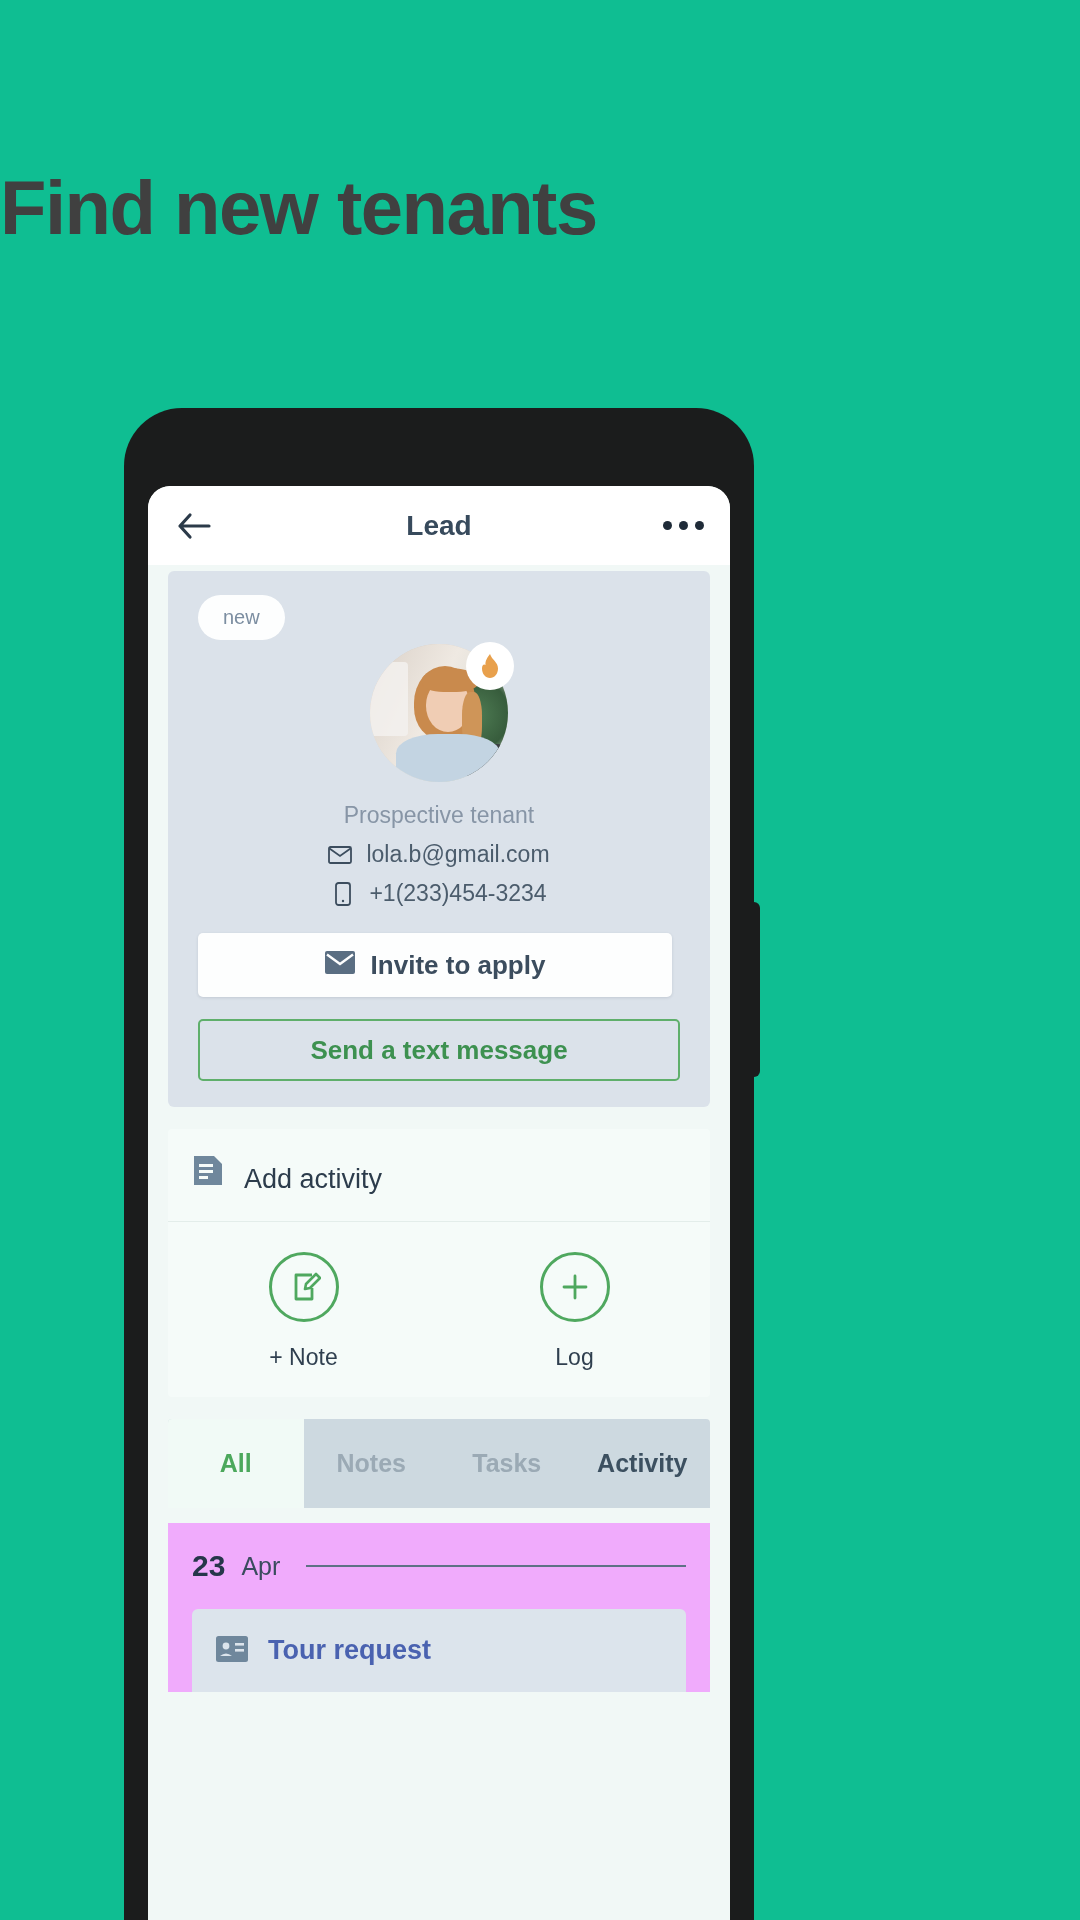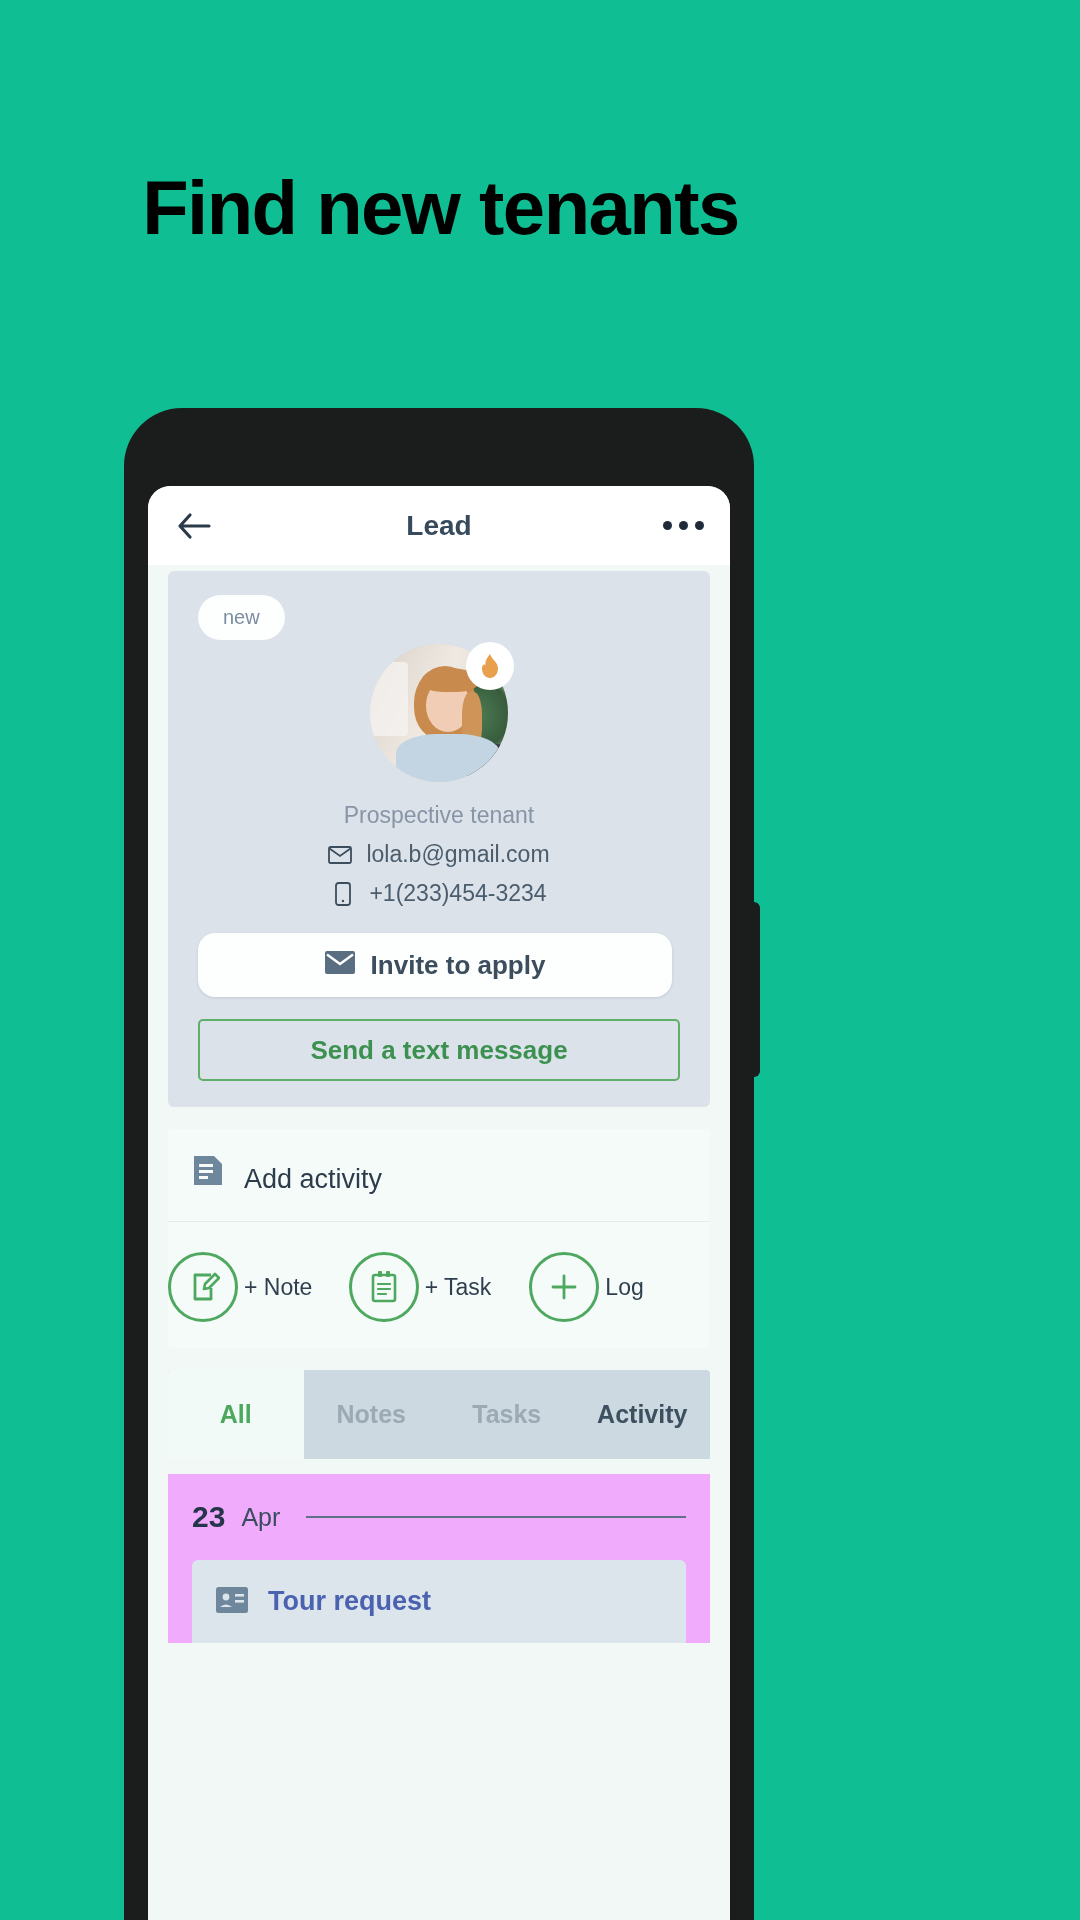--- a/index.html
+++ b/index.html
@@ -7,22 +7,22 @@
   body {
     background:#0FBE92;
     font-family:"Liberation Sans", sans-serif;
     position:relative;
   }
 
   
   .headline{
     position:absolute;
     top:166px; left:0; width:881px;
-    text-align:center;
-    color:#000000;
+    text-align:left;
+    color:#404040;
     font-size:76px;
     font-weight:bold;
     letter-spacing:-1.5px;
     line-height:1.1;
   }
 
   
   .phone{
     position:absolute;
     left:124px; top:408px;
@@ -141,21 +141,21 @@
     color:#4B5C6C;
     font-size:23px;
   }
   .contact-row .ic{ width:24px; height:24px; display:flex; align-items:center; justify-content:center; }
 
   .btn-white{
     display:flex; align-items:center; justify-content:center; gap:16px;
     margin:26px 38px 0 30px;
     height:64px;
     background:#FDFEFE;
-    border-radius:17px;
+    border-radius:5px;
     color:#3C4D5E;
     font-size:26px;
     font-weight:600;
     box-shadow:0 1px 3px rgba(40,60,80,.14);
   }
   .btn-outline{
     display:flex; align-items:center; justify-content:center;
     margin:22px 30px 0 30px;
     height:62px;
     border:2px solid #5FAF6B;
@@ -176,21 +176,21 @@
     padding:26px 24px;
     border-bottom:1px solid #E3EDEA;
   }
   .activity-head .label{ font-size:27px; color:#2C3C4C; }
   .actions{
     display:flex;
     padding:30px 0 26px 0;
   }
   .action{
     flex:1;
-    display:flex; align-items:center; gap:6px;
+    display:flex; flex-direction:column; align-items:center; gap:22px;
   }
   .circle{
     width:70px; height:70px;
     border:3px solid #4FA85F;
     border-radius:50%;
     display:flex; align-items:center; justify-content:center;
   }
   .action .cap{ font-size:23px; color:#2F3F4F; }
 
   
@@ -330,31 +330,20 @@
           <span class="circle">
             <svg width="34" height="34" viewBox="0 0 34 34">
                 <path d="M25 5 H9 V29 H25 V18" fill="none" stroke="#4FA85F" stroke-width="2.8" stroke-linejoin="round"></path>
                 <path d="M29 4 L19 14 L18 19 L23 18 L33 8 Z" fill="none" stroke="#4FA85F" stroke-width="2.6" stroke-linejoin="round"></path>
               </svg>
           </span>
           <span class="cap">+ Note</span>
         </div>
         <div class="action">
           <span class="circle">
-            <svg width="30" height="34" viewBox="0 0 30 34">
-                <rect x="4" y="5" width="22" height="26" rx="2" fill="none" stroke="#4FA85F" stroke-width="2.6"></rect>
-                <rect x="9" y="1" width="4" height="6" rx="1" fill="#4FA85F"></rect>
-                <rect x="17" y="1" width="4" height="6" rx="1" fill="#4FA85F"></rect>
-                <path d="M9 14 H21 M9 19 H21 M9 24 H17" stroke="#4FA85F" stroke-width="2.2" stroke-linecap="round"></path>
-              </svg>
-          </span>
-          <span class="cap">+ Task</span>
-        </div>
-        <div class="action">
-          <span class="circle">
             <svg width="30" height="30" viewBox="0 0 30 30">
                 <path d="M15 4 V26 M4 15 H26" stroke="#4FA85F" stroke-width="2.8" stroke-linecap="round"></path>
               </svg>
           </span>
           <span class="cap">Log</span>
         </div>
       </div>
     </div>
 
     <div class="tabs-card">

